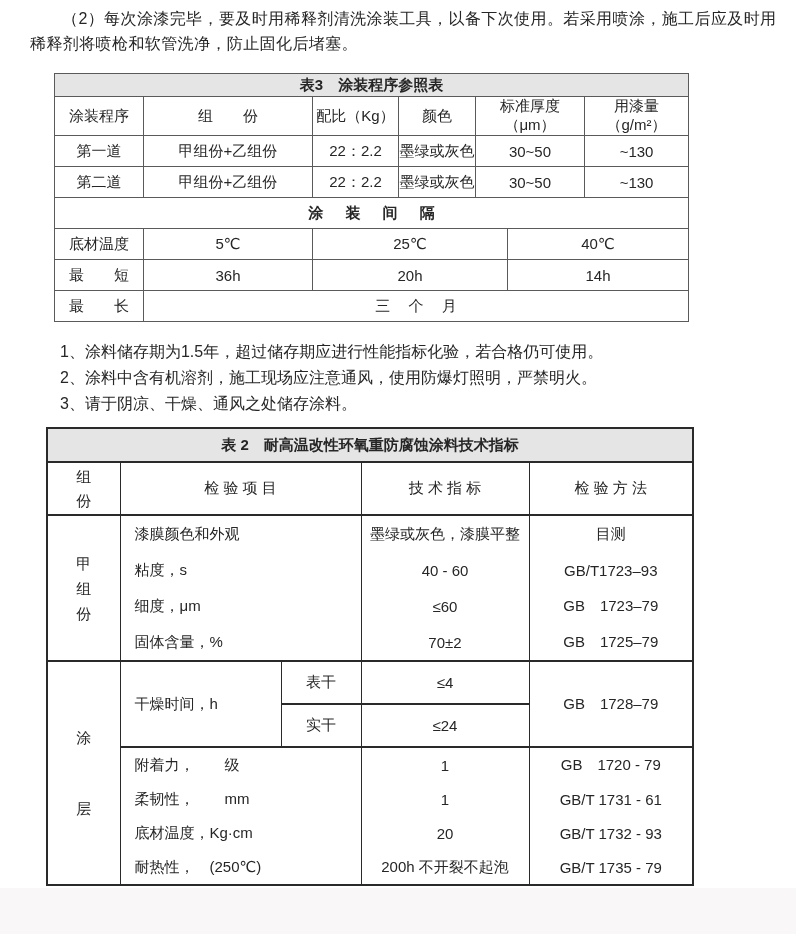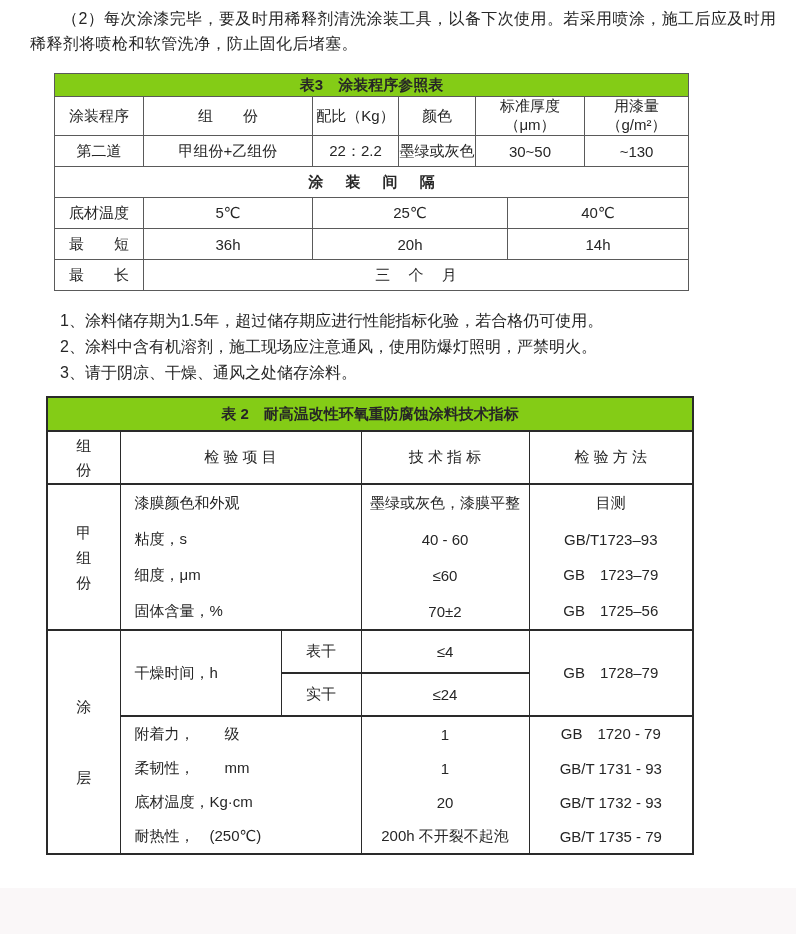--- a/index.html
+++ b/index.html
@@ -24,21 +24,21 @@
   .t3, .t3b { width: 634px; font-size: 15px; }
   .t3 td, .t3b td {
     border: 1px solid #5a5a5a;
     text-align: center;
     vertical-align: middle;
     padding: 0;
     overflow: hidden;
   }
   .t3b { margin-top: -1px; }
   .pinkbar {
-    background: #84cc16;
+    background: #e5e5e5;
     font-weight: bold;
     font-size: 15px;
   }
   .t3 .rowtitle td { height: 22px; }
   .t3 .rowhead td { height: 26px; }
   .t3 .rowdata td { height: 30px; }
   .t3b td { height: 30px; }
   .spaced { letter-spacing: 9px; text-indent: 9px; font-weight: bold; }
   .spaced2 { letter-spacing: 7px; text-indent: 7px; }
   
@@ -105,20 +105,28 @@
     </tr>
     <tr class="rowhead">
       <td>涂装程序</td>
       <td>组　　份</td>
       <td>配比（Kg）</td>
       <td>颜色</td>
       <td>标准厚度（μm）</td>
       <td>用漆量（g/m²）</td>
     </tr>
     <tr class="rowdata">
+      <td>第一道</td>
+      <td>甲组份+乙组份</td>
+      <td>22：2.2</td>
+      <td>墨绿或灰色</td>
+      <td>30~50</td>
+      <td>~130</td>
+    </tr>
+    <tr class="rowdata">
       <td>第二道</td>
       <td>甲组份+乙组份</td>
       <td>22：2.2</td>
       <td>墨绿或灰色</td>
       <td>30~50</td>
       <td>~130</td>
     </tr>
   </tbody>
     </table>
   <table class="t3b">
@@ -200,21 +208,21 @@
     <td>GB/T1723–93</td>
   </tr>
   <tr class="ra">
     <td colspan="2" class="br item">细度，μm</td>
     <td class="br">≤60</td>
     <td>GB　1723–79</td>
   </tr>
   <tr class="ra">
     <td colspan="2" class="br bb2 item">固体含量，%</td>
     <td class="br bb2">70±2</td>
-    <td class="bb2">GB　1725–56</td>
+    <td class="bb2">GB　1725–79</td>
   </tr>
 
   <tr class="rdry">
     <td rowspan="6" class="br">
       <div class="vstack loose">
         <span>涂</span>
         <span>层</span>
       </div>
     </td>
     <td rowspan="2" class="br bb2 item">干燥时间，h</td>
@@ -227,21 +235,21 @@
     <td class="br bb2">≤24</td>
   </tr>
   <tr class="rb">
     <td colspan="2" class="br item">附着力，　　级</td>
     <td class="br">1</td>
     <td>GB　1720 - 79</td>
   </tr>
   <tr class="rb">
     <td colspan="2" class="br item">柔韧性，　　mm</td>
     <td class="br">1</td>
-    <td>GB/T 1731 - 93</td>
+    <td>GB/T 1731 - 61</td>
   </tr>
   <tr class="rb">
     <td colspan="2" class="br item">底材温度，Kg·cm</td>
     <td class="br">20</td>
     <td>GB/T 1732 - 93</td>
   </tr>
   <tr class="rb">
     <td colspan="2" class="br item">耐热性，　(250℃)</td>
     <td class="br">200h 不开裂不起泡</td>
     <td>GB/T 1735 - 79</td>

